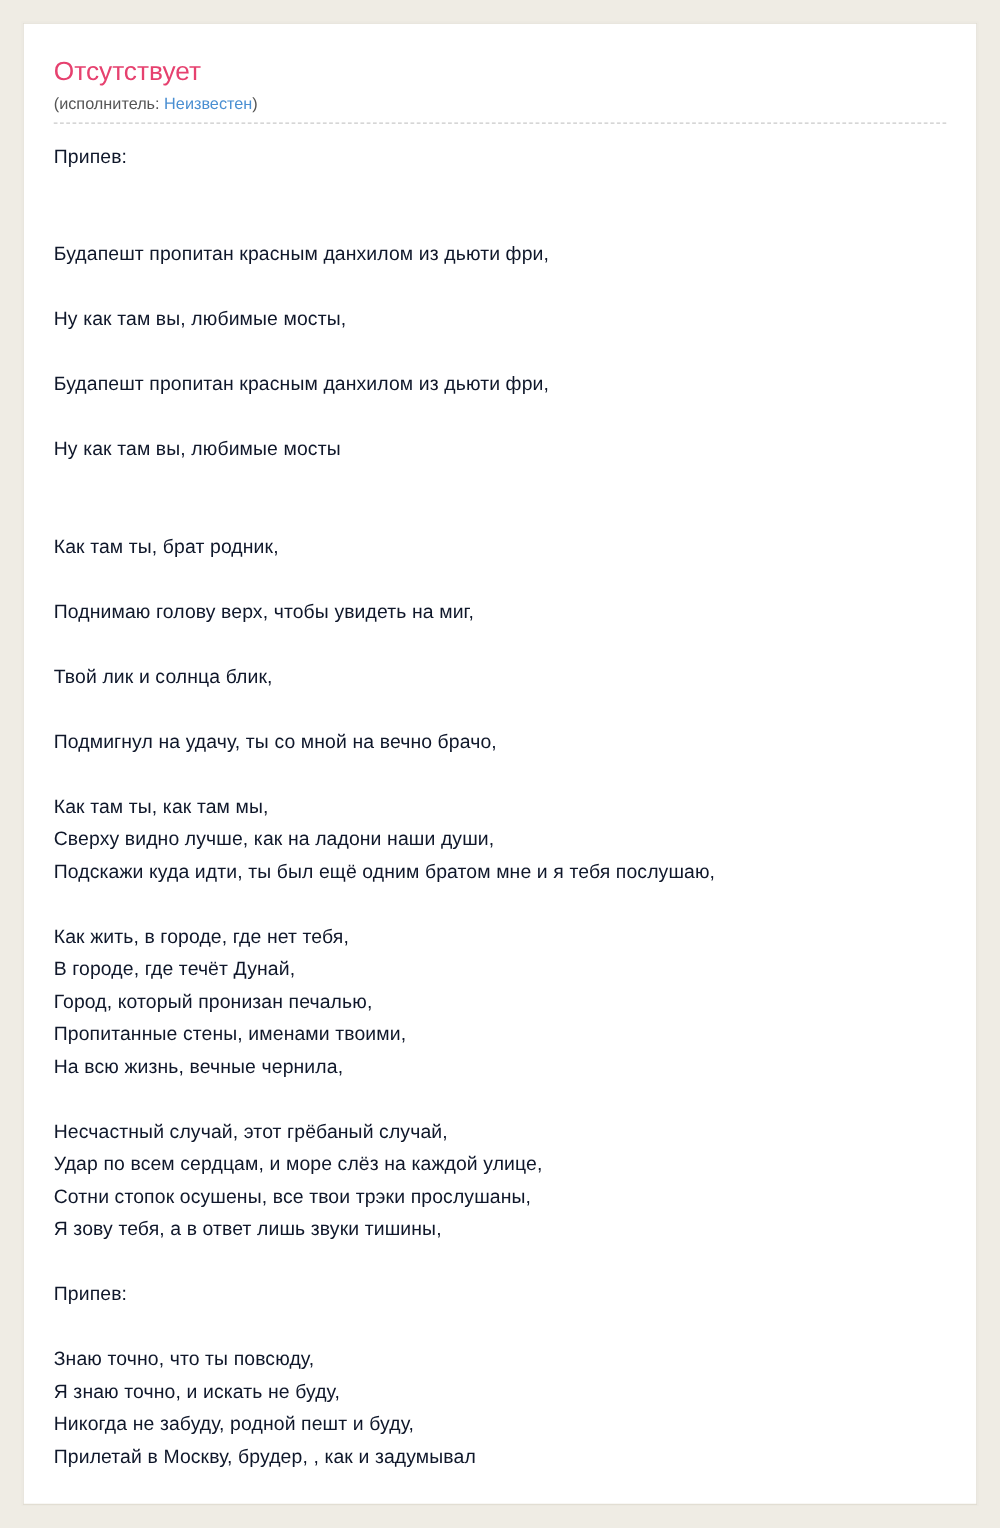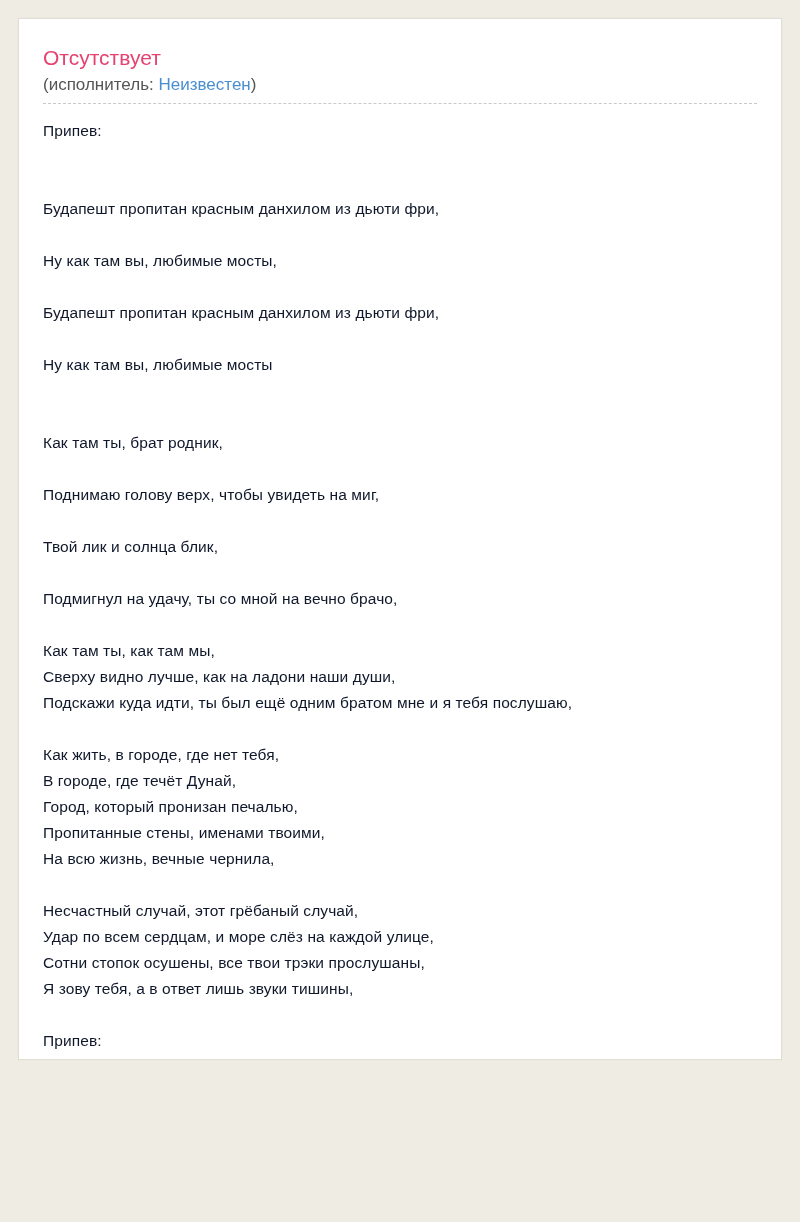--- a/index.html
+++ b/index.html
@@ -11,39 +11,39 @@
     height: 1222px;
     background: #efece4;
     font-family: "Liberation Sans", sans-serif;
     -webkit-font-smoothing: antialiased;
   }
   .page {
     position: absolute;
     left: 18px;
     top: 18px;
     width: 764px;
-    height: 1042px;
+    height: 1186px;
     background: #ffffff;
     box-sizing: border-box;
     border: 1px solid #e2ded3;
     box-shadow: 0 0 0 1px rgba(0,0,0,0.01);
     overflow: hidden;
   }
   .inner {
     padding: 26px 24px 0 24px;
   }
   .song-title {
     color: #e6416f;
     font-size: 21px;
     line-height: 26px;
     font-weight: normal;
     margin: 0 0 4px 0;
   }
   .artist-line {
-    font-size: 17px;
+    font-size: 13px;
     color: #555555;
     padding-bottom: 8px;
     border-bottom: 1px dashed #c9c9c9;
     margin-bottom: 0;
   }
   .artist-line a {
     color: #4a8fd2;
     text-decoration: none;
   }
   .lyrics {

